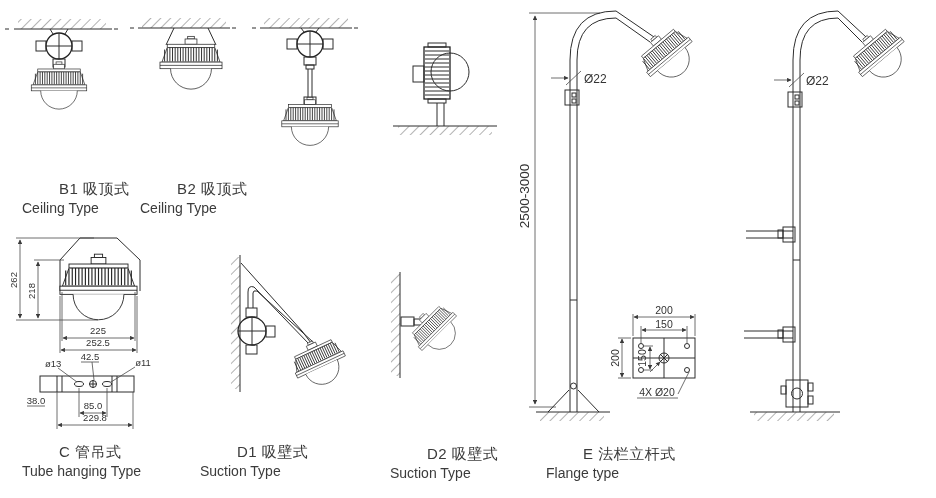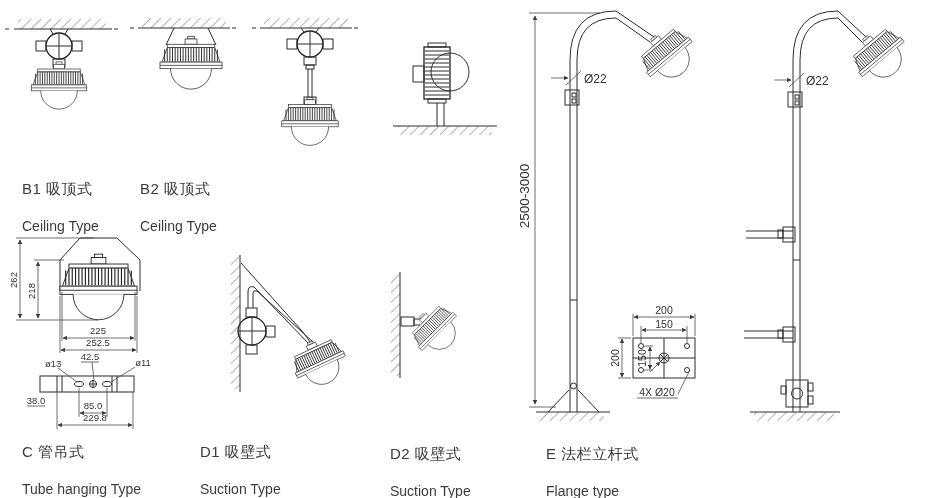--- a/index.html
+++ b/index.html
@@ -1,21 +1,21 @@
 <!DOCTYPE html>
 <html><head>
 <meta charset="utf-8">
 <style>
   html,body{margin:0;padding:0;background:#fff;}
   .stage{position:relative;width:936px;height:498px;background:#fff;overflow:hidden;
          font-family:"Liberation Sans",sans-serif;}
   .stage svg{position:absolute;left:0;top:0;}
   .type-label{position:absolute;color:#3b3b3b;line-height:1.25;}
-  .type-label .zh{font-size:15px;font-weight:500;letter-spacing:.5px;white-space:nowrap;}
-  .type-label .en{font-size:14px;font-weight:400;margin-top:19px;white-space:nowrap;}
+  .type-label .zh{font-size:15px;font-weight:500;letter-spacing:.5px;white-space:nowrap;margin-left:37px;}
+  .type-label .en{font-size:14px;font-weight:400;margin-top:1px;white-space:nowrap;}
   .ln{stroke:#2d2d2d;stroke-width:1;fill:none;}
   .lnb{stroke:#222;stroke-width:1.3;fill:none;}
   .dimln{stroke:#4a4a4a;stroke-width:.8;fill:none;}
   text.dim{fill:#333;stroke:none;font-family:"Liberation Sans",sans-serif;font-size:9.5px;}
   text.dim-md{fill:#333;stroke:none;font-family:"Liberation Sans",sans-serif;font-size:12px;}
   text.dim-lg{fill:#333;stroke:none;font-family:"Liberation Sans",sans-serif;font-size:13.5px;}
   text.dim-fl{fill:#333;stroke:none;font-family:"Liberation Sans",sans-serif;font-size:10.5px;}
 </style>
 </head>
 <body>

